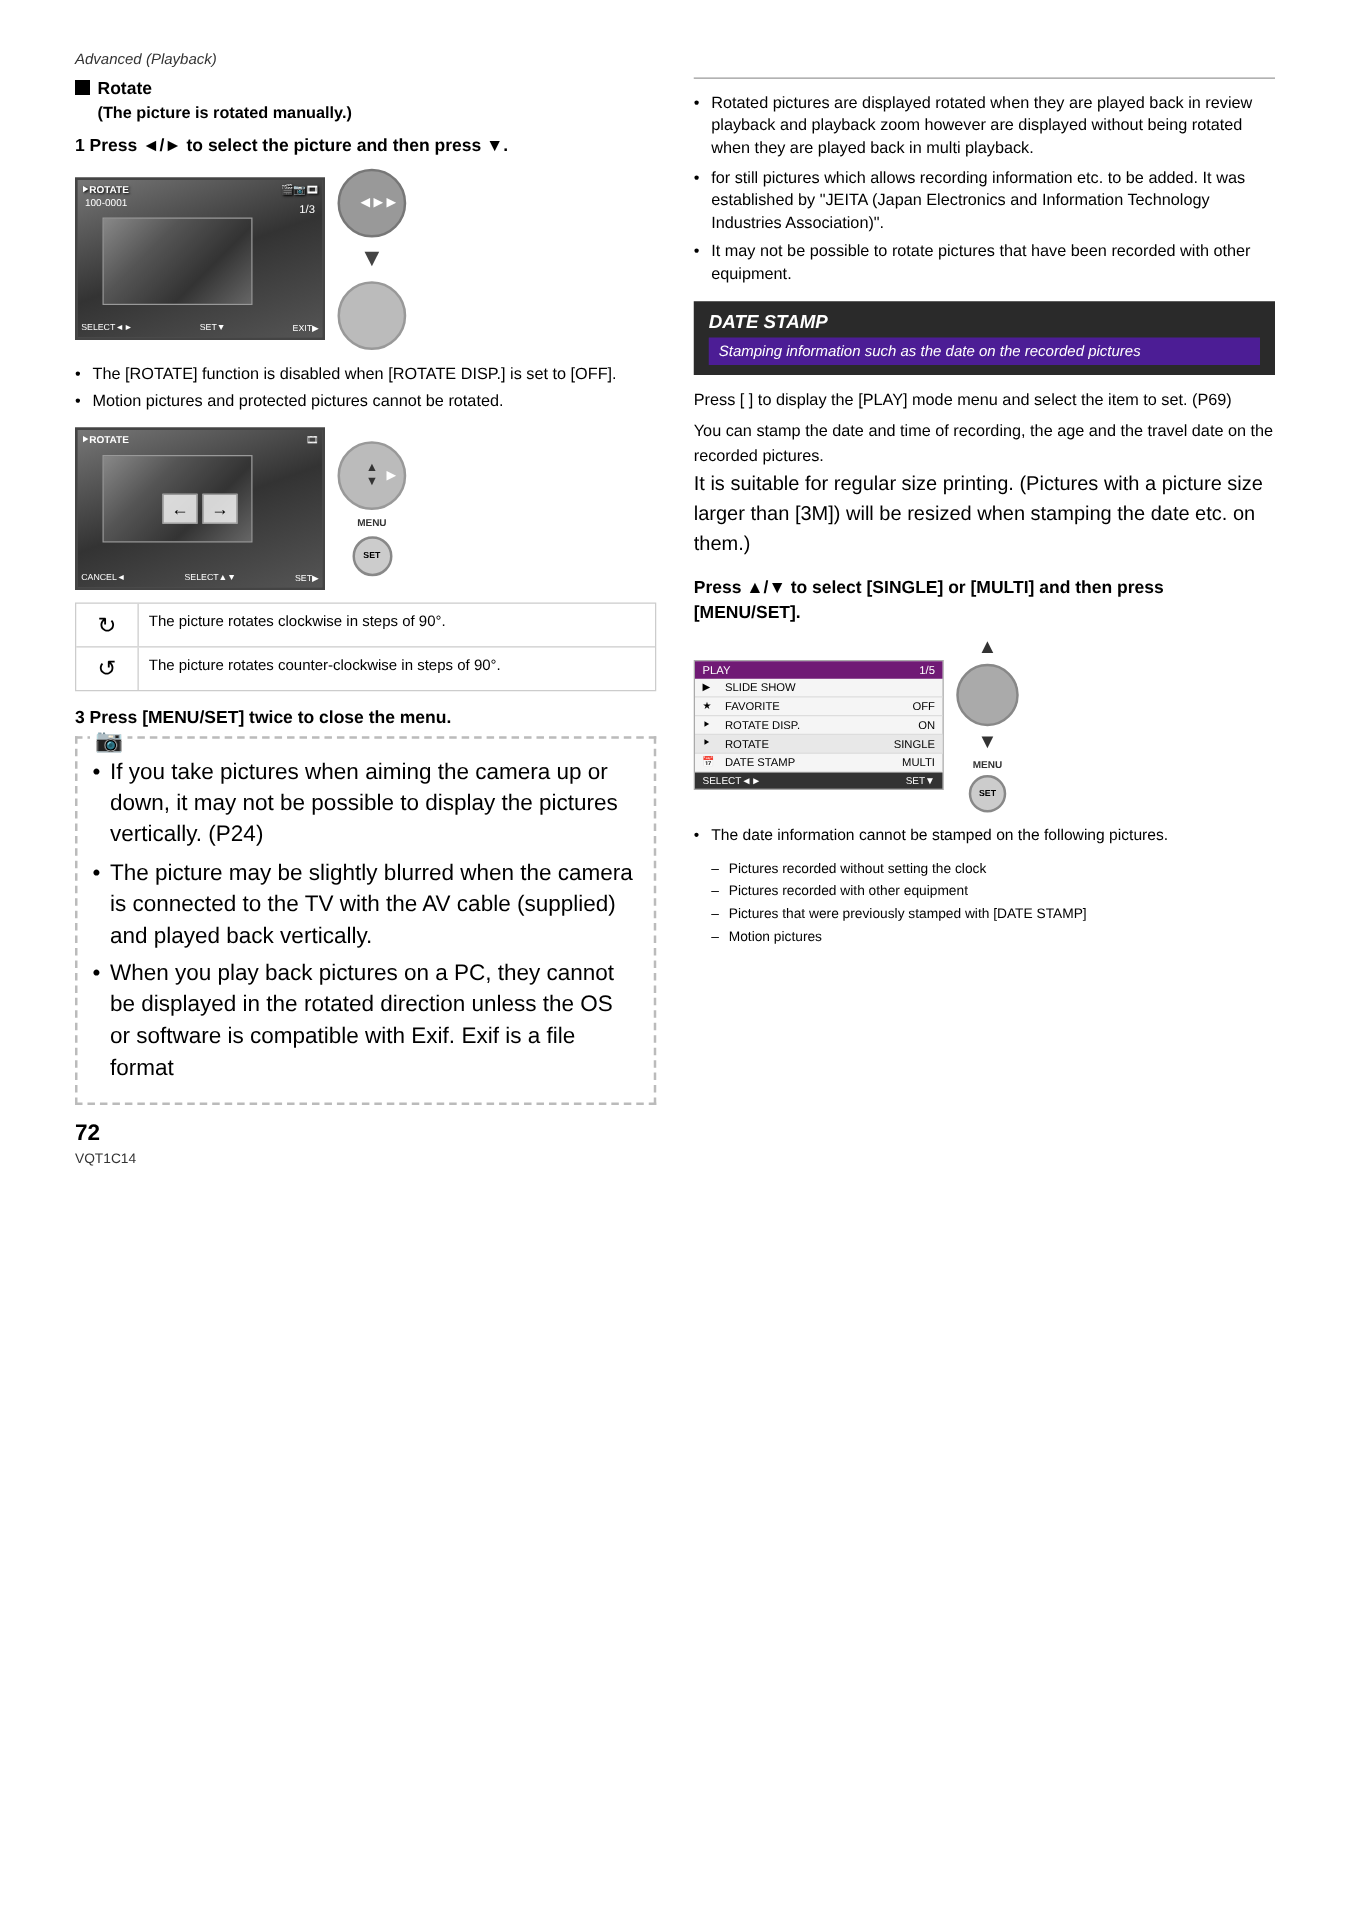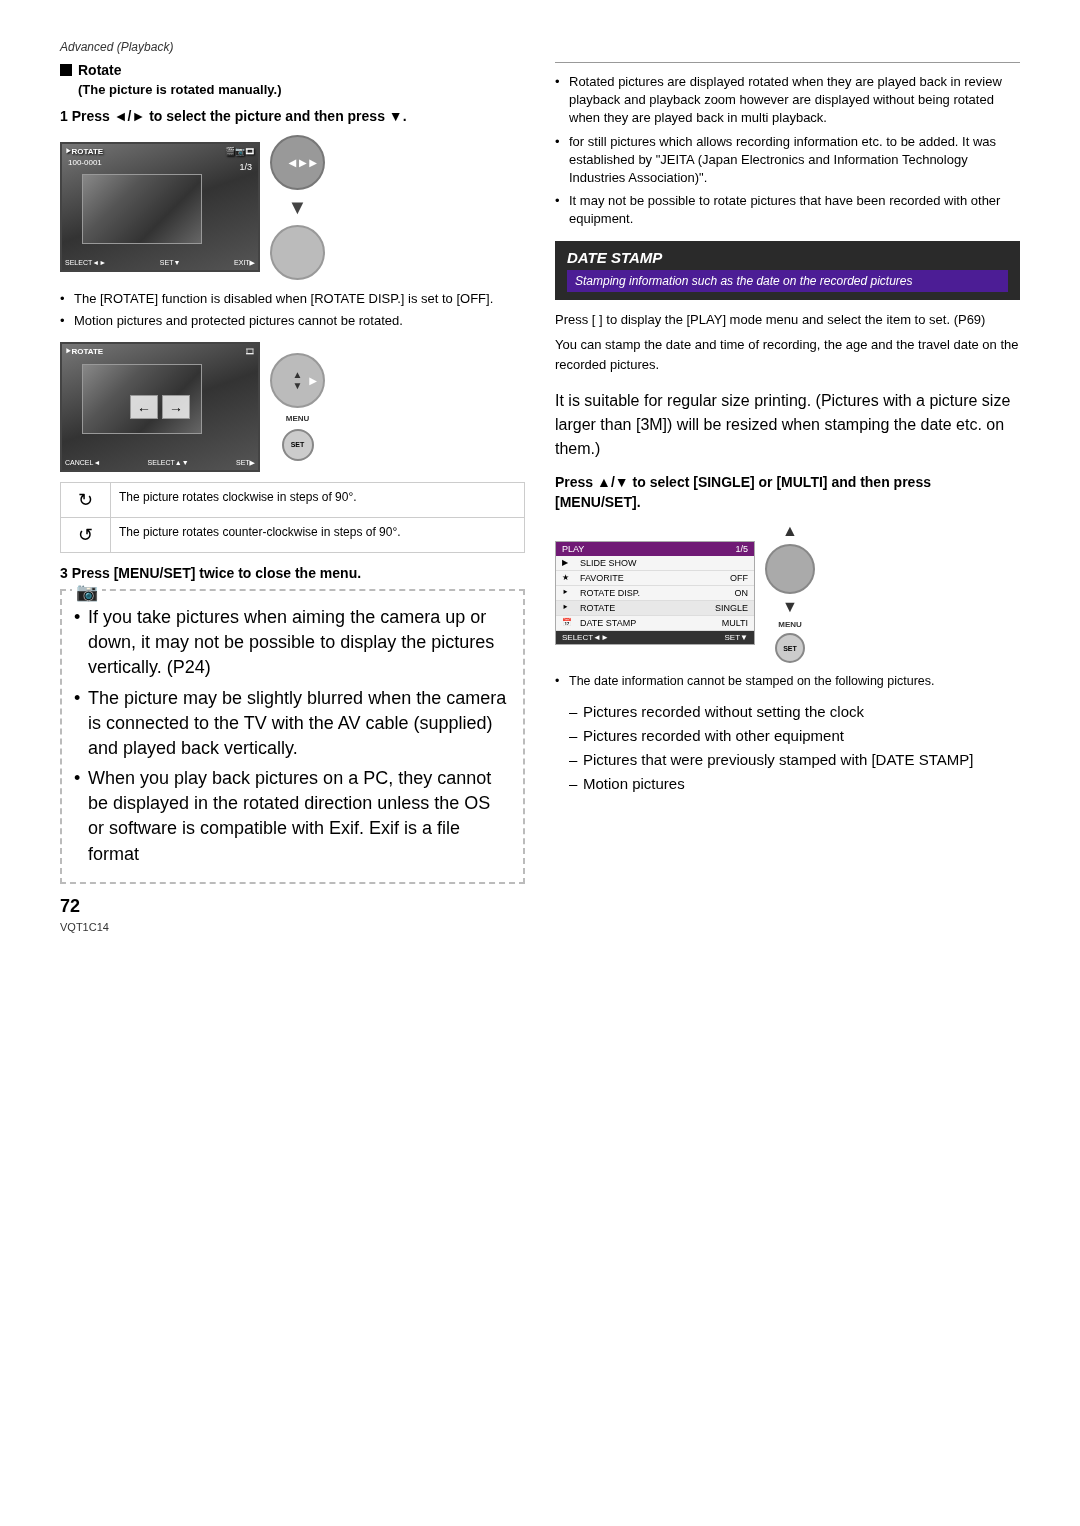--- a/index.html
+++ b/index.html
@@ -359,21 +359,21 @@
     }
     .indent-list {
       list-style: none;
       padding-left: 14px;
       margin-top: 2px;
     }
     .indent-list li {
       position: relative;
       padding-left: 14px;
       margin-bottom: 3px;
-      font-size: 15px;
+      font-size: 11px;
       line-height: 1.4;
     }
     .indent-list li::before {
       content: '–';
       position: absolute;
       left: 0;
     }
     .highlight-row {
       background: #e8e8e8;
     }
@@ -578,21 +578,21 @@
         <li>for still pictures which allows recording information etc. to be added. It was established by "JEITA (Japan Electronics and Information Technology Industries Association)".</li>
         <li>It may not be possible to rotate pictures that have been recorded with other equipment.</li>
       </ul>
 
       <div class="date-stamp-box">
         <div class="date-stamp-title">DATE STAMP</div>
         <div class="date-stamp-sub">Stamping information such as the date on the recorded pictures</div>
       </div>
 
       <p style="font-size:13px;line-height:1.5;margin-bottom:6px;">Press [ ] to display the [PLAY] mode menu and select the item to set. (P69)</p>
-      <p style="font-size:13px;line-height:1.5;margin-bottom:15px;">You can stamp the date and time of recording, the age and the travel date on the recorded pictures.</p>
+      <p style="font-size:13px;line-height:1.5;margin-bottom:2px;">You can stamp the date and time of recording, the age and the travel date on the recorded pictures.</p>
       <p style="font-size:16px;line-height:1.5;margin-bottom:12px;">It is suitable for regular size printing. (Pictures with a picture size larger than [3M]) will be resized when stamping the date etc. on them.)</p>
 
       <div class="press-step-heading">Press ▲/▼ to select [SINGLE] or [MULTI] and then press [MENU/SET].</div>
 
       <div class="play-menu-box">
         <div>
           <div class="play-screen">
             <div class="play-screen-header">
               <span>PLAY</span>
               <span>1/5</span>

